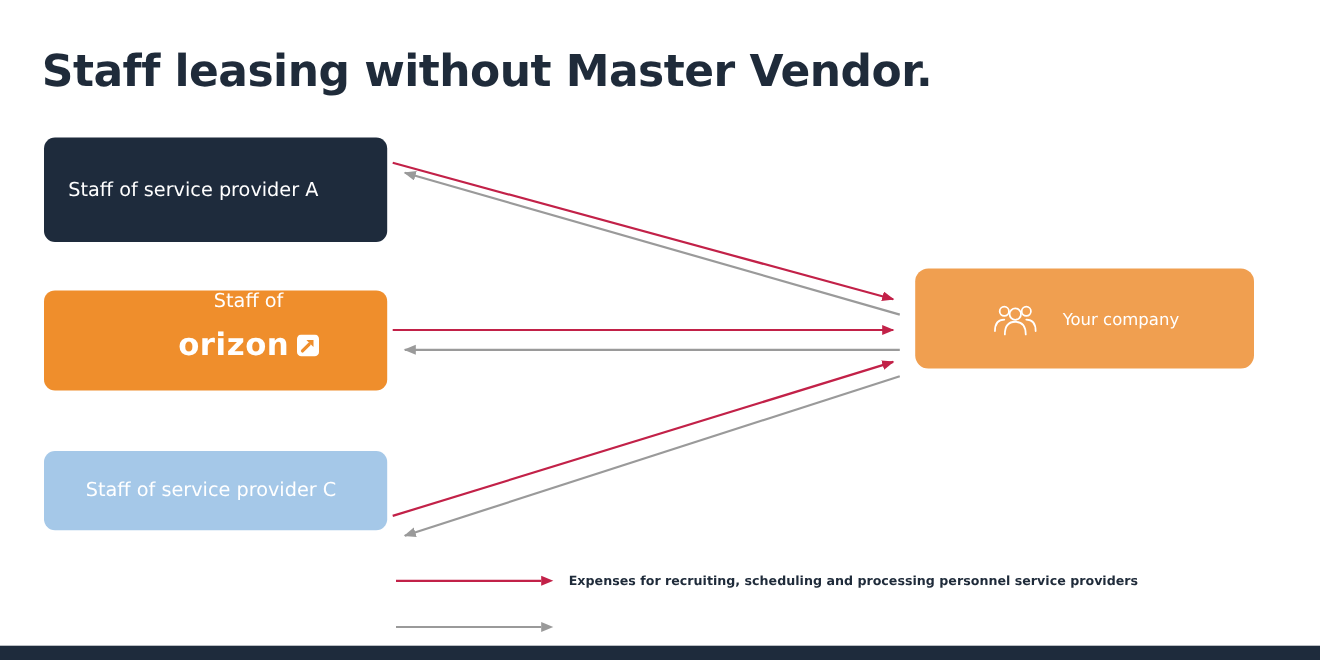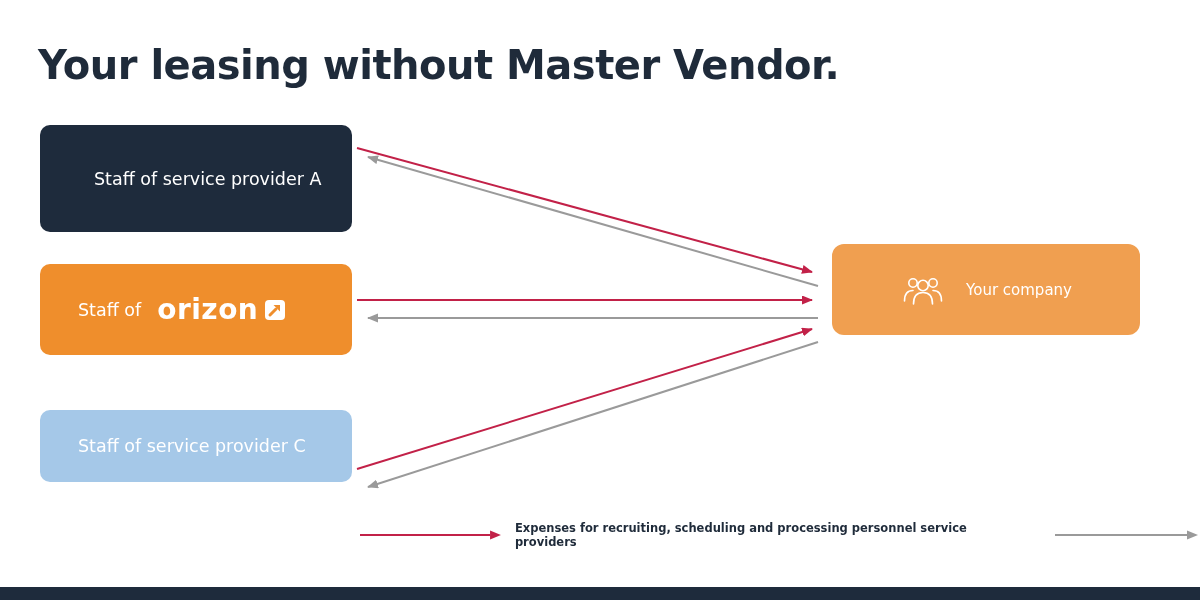--- a/index.html
+++ b/index.html
@@ -13,49 +13,49 @@
   }
   .title {
     position: absolute; left: 38px; top: 42px;
     font-size: 40px; font-weight: 700; color: #1f2b3a; letter-spacing: -0.5px;
   }
   .box {
     position: absolute; border-radius: 10px;
     display: flex; align-items: center;
     color: #ffffff; font-size: 17.5px;
   }
-  .box-a { left: 40px; top: 125px; width: 312px; height: 107px; background: #1e2b3c; padding-left: 54px; }
-  .box-b { left: 40px; top: 264px; width: 312px; height: 91px; background: #ef8e2c; padding-left: 38px; gap: 16px; }
+  .box-a { left: 40px; top: 125px; width: 312px; height: 95px; background: #1e2b3c; padding-left: 22px; }
+  .box-b { left: 40px; top: 264px; width: 312px; height: 91px; background: #ef8e2c; padding-left: 60px; gap: 16px; flex-direction: column; }
   .box-c { left: 40px; top: 410px; width: 312px; height: 72px; background: #a5c8e8; padding-left: 38px; }
   .box-company {
     left: 832px; top: 244px; width: 308px; height: 91px;
     background: #f09f50; border-radius: 12px;
     justify-content: center; gap: 20px; font-size: 15px;
   }
   .brand {
     display: flex; align-items: center; gap: 7px;
     font-size: 28px; font-weight: 800; letter-spacing: 0.5px; line-height: 1;
   }
   .arrows { position: absolute; left: 0; top: 0; width: 1200px; height: 600px; pointer-events: none; }
   .legend {
     position: absolute; left: 360px; top: 521px;
-    display: flex; flex-direction: row; gap: 30px; justify-content: flex-end;
+    display: flex; flex-direction: column; gap: 30px; justify-content: flex-end;
   }
   .legend-row { display: flex; align-items: center; gap: 12px; }
   .legend-arrow { display: block; }
   .legend-label { font-size: 11.5px; font-weight: 700; color: #1f2b3a; }
   .footer-bar { position: absolute; left: 0; bottom: 0; width: 1200px; height: 13px; background: #1e2b3c; }
   .icon-wrap { display: flex; align-items: center; }
 </style>
 </head>
 <body>
 
 <div class="canvas">
 
-  <h1 class="title">Your leasing without Master Vendor.</h1>
+  <h1 class="title">Staff leasing without Master Vendor.</h1>
 
   <div class="box box-a">
     <span>Staff of service provider A</span>
   </div>
 
   <div class="box box-b">
     <span>Staff of</span>
     <span class="brand">
       <span>orizon</span>
       <span class="icon-wrap">

